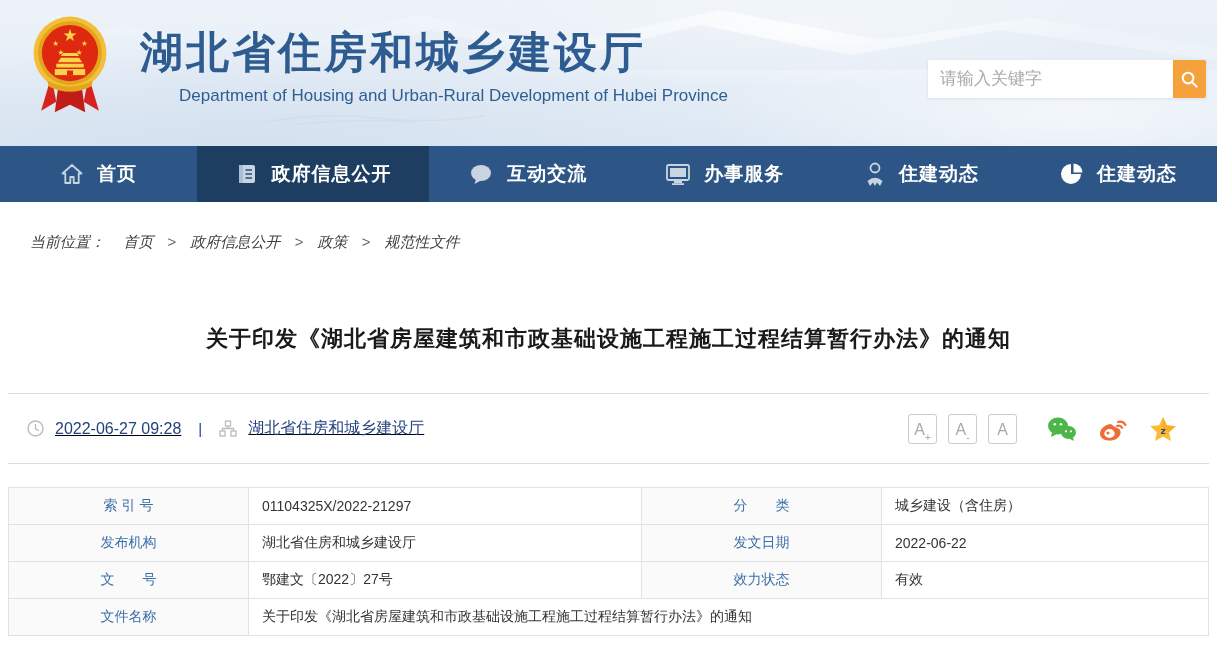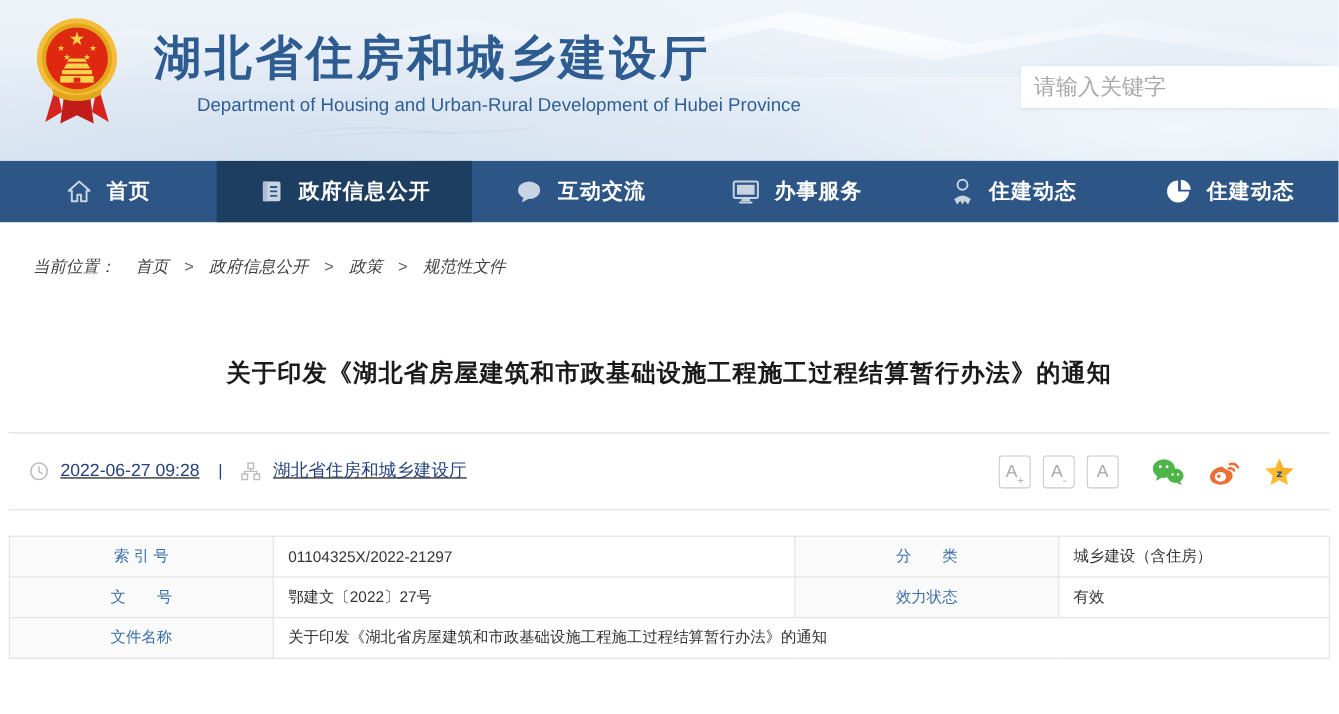--- a/index.html
+++ b/index.html
@@ -18,21 +18,21 @@
   .cloud-line { position:absolute; left:255px; top:110px; width:240px; height:16px; opacity:.55; }
 
   .logo { position:absolute; left:32px; top:14px; width:76px; height:104px; }
 
   .site-title { position:absolute; left:140px; top:24px; font-size:43px; font-weight:bold;
     color:#2e5c91; letter-spacing:3px; font-family:"Liberation Serif","DejaVu Serif",serif; }
   .site-subtitle { position:absolute; left:141px; top:86px; font-size:17px; color:#2f5e93;margin-left:38px; }
 
   .search-box { position:absolute; right:11px; top:60px; display:flex; height:38px; width:278px;
     box-shadow:0 1px 3px rgba(70,100,140,.12); }
-  .search-input { flex:1; border:none; outline:none; padding:0 12px; font-size:20px; color:#333;
+  .search-input { flex:1; border:none; outline:none; padding:0 12px; font-size:17px; color:#333;
     background:#fff; border-radius:2px 0 0 2px; font-family:"Liberation Sans",sans-serif; }
   .search-input::placeholder { color:#a9a9a9; }
   .search-btn { width:37px; border:none; background:#f6a23c; cursor:pointer; display:flex;
     align-items:center; justify-content:center; border-radius:0 2px 2px 0; }
 
   
   .nav { display:flex; height:56px; background:#2d5585; }
   .nav-item { flex:1; display:flex; align-items:center; justify-content:center; gap:13px;
     color:#fff; font-size:19px; font-weight:bold; cursor:pointer; letter-spacing:1px; }
   .nav-item.active { flex:1.18; background:#1d3e61; }
@@ -256,23 +256,29 @@
     </div>
   </div>
 </div>
 
 <hr class="rule" style="margin-top:0">
 
 <table class="info-table">
   <tbody>
       <tr>
     <td class="lbl">索 引 号</td>
-    <td class="val" style="width:474px">01104325X/2022-21297</td>
+    <td class="val" style="width:393px">01104325X/2022-21297</td>
     <td class="lbl">分　　类</td>
     <td class="val">城乡建设（含住房）</td>
+  </tr>
+  <tr>
+    <td class="lbl">发布机构</td>
+    <td class="val">湖北省住房和城乡建设厅</td>
+    <td class="lbl">发文日期</td>
+    <td class="val">2022-06-22</td>
   </tr>
   <tr>
     <td class="lbl">文　　号</td>
     <td class="val">鄂建文〔2022〕27号</td>
     <td class="lbl">效力状态</td>
     <td class="val">有效</td>
   </tr>
   <tr>
     <td class="lbl">文件名称</td>
     <td class="val" colspan="3">关于印发《湖北省房屋建筑和市政基础设施工程施工过程结算暂行办法》的通知</td>

